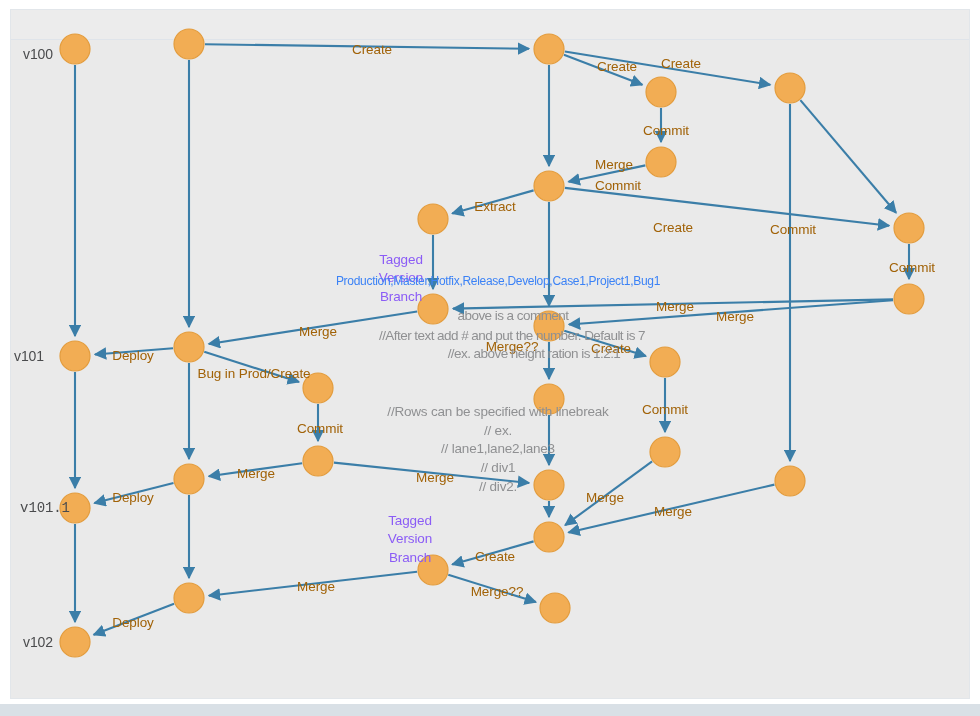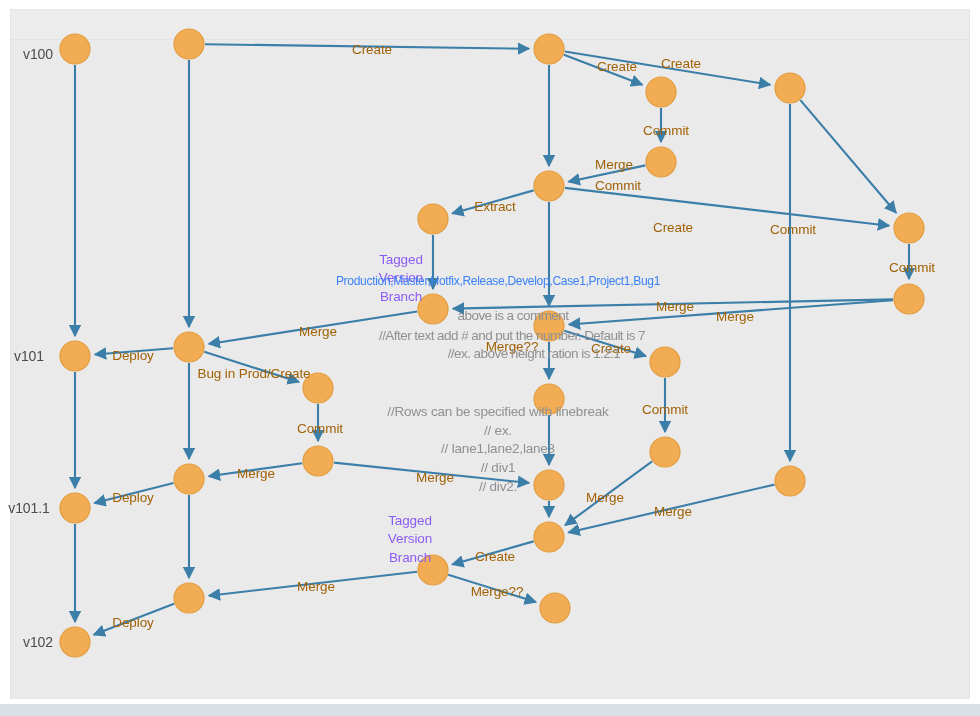--- a/index.html
+++ b/index.html
@@ -252,21 +252,21 @@
       <div class="node-hit" style="left: 549px; top: 485px; width: 30px; height: 30px;"></div>
       <div class="node-hit" style="left: 790px; top: 481px; width: 30px; height: 30px;"></div>
       <div class="node-hit" style="left: 75px; top: 508px; width: 30px; height: 30px;"></div>
       <div class="node-hit" style="left: 549px; top: 537px; width: 30px; height: 30px;"></div>
       <div class="node-hit" style="left: 433px; top: 570px; width: 30px; height: 30px;"></div>
       <div class="node-hit" style="left: 189px; top: 598px; width: 30px; height: 30px;"></div>
       <div class="node-hit" style="left: 555px; top: 608px; width: 30px; height: 30px;"></div>
       <div class="node-hit" style="left: 75px; top: 642px; width: 30px; height: 30px;"></div>
       <div class="lbl version" style="left: 38px; top: 54px;">v100</div>
       <div class="lbl version" style="left: 29px; top: 356px;">v101</div>
-      <div class="lbl version" style="left: 29px; top: 508px;">v101.1</div>
+      <div class="lbl version" style="left: 45px; top: 508px; font-family: Liberation Mono, monospace;">v101.1</div>
       <div class="lbl version" style="left: 38px; top: 642px;">v102</div>
       <div class="lbl multiline" style="left: 401px; top: 279px;">Tagged
 Version
 Branch</div>
       <div class="lbl multiline" style="left: 410px; top: 540px;">Tagged
 Version
 Branch</div>
       <div class="lbl lanes" style="left: 498px; top: 281px;">Production,Master,Hotfix,Release,Develop,Case1,Project1,Bug1</div>
       <div class="lbl comment" style="left: 513px; top: 316px;">above is a comment</div>
       <div class="lbl comment" style="left: 512px; top: 336px;">//After text add # and put the number. Default is 7</div>

